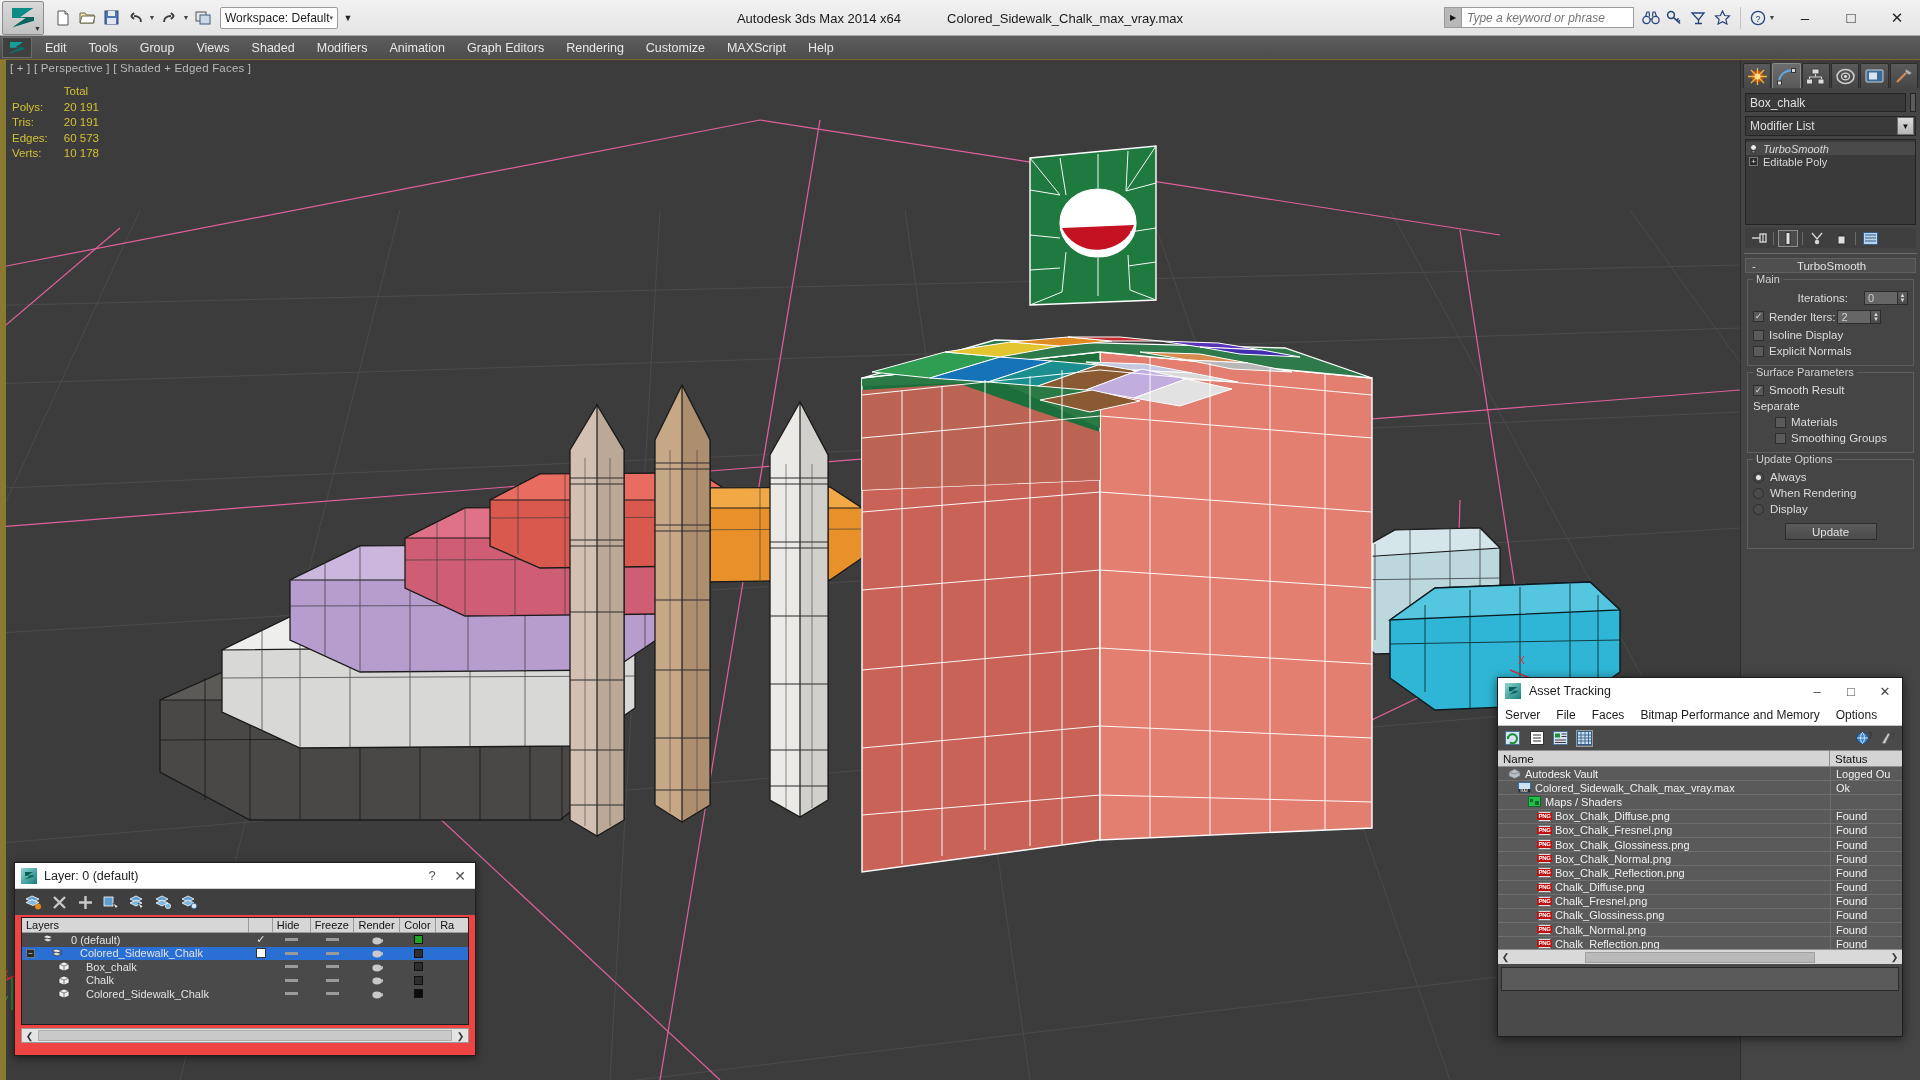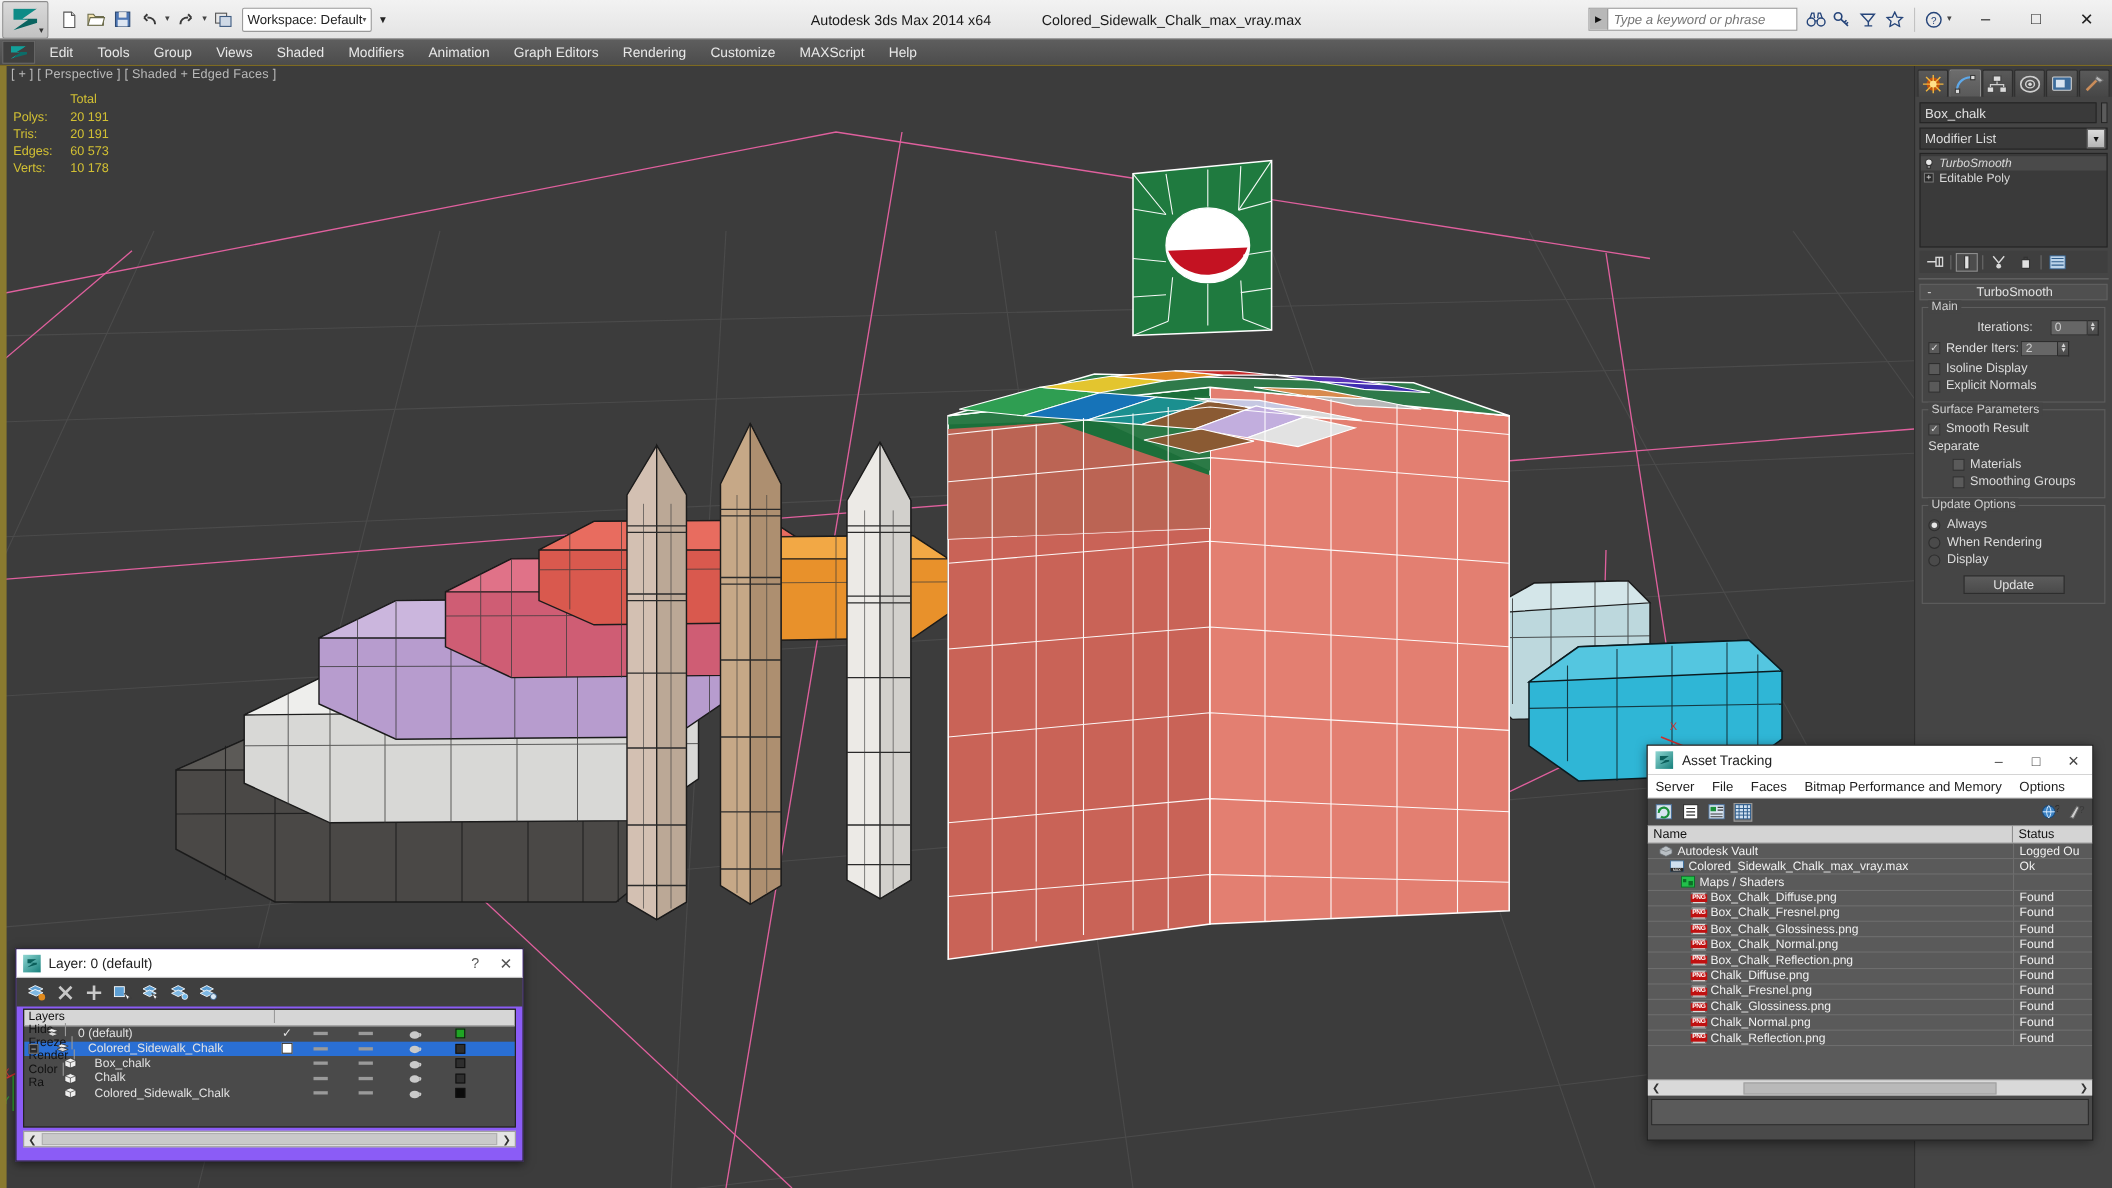--- a/index.html
+++ b/index.html
@@ -204,21 +204,21 @@
     background:linear-gradient(#5c5c5c,#4a4a4a);border:1px solid #2d2d2d;
     display:flex;align-items:center;justify-content:center;
     font-size:11.5px;color:#e2e2e2;
   }
   .chkline{display:flex;align-items:center;height:16px;font-size:11.5px;color:#dcdcdc;}
   .indent{margin-left:22px;}
 
   
   .layerdlg{
     position:absolute;left:14px;top:862px;width:462px;height:194px;
-    background:#8b5cf6;border:1px solid #1f1f1f;box-shadow:0 2px 8px rgba(0,0,0,.55);
+    background:#ef4444;border:1px solid #1f1f1f;box-shadow:0 2px 8px rgba(0,0,0,.55);
   }
   .ld-title{
     height:26px;background:#ffffff;display:flex;align-items:center;padding-left:6px;
     border-bottom:1px solid #d0d0d0;
   }
   .ld-title .ic{
     width:16px;height:16px;
     background:linear-gradient(135deg,#8fd6d2,#157f7b);
     display:flex;align-items:center;justify-content:center;margin-right:7px;
   }
@@ -226,21 +226,21 @@
     width:9px;height:8px;background:#0b5f5b;
     clip-path:polygon(0% 0%,100% 0%,38% 48%,100% 48%,100% 66%,0% 100%,62% 52%,0% 52%);
     display:block;
   }
   .ld-title .t{font-size:12.5px;color:#222;flex:1;}
   .ld-title .q{width:26px;text-align:center;font-size:13px;color:#555;}
   .ld-title .x{width:30px;text-align:center;font-size:14px;color:#555;}
   .ld-toolbar{height:26px;display:flex;align-items:center;gap:9px;padding-left:10px;background:#3f3f3f;}
   .ld-toolbar .ti{width:17px;height:17px;display:flex;align-items:center;justify-content:center;}
   .ld-grid{margin:2px 6px 0 6px;border:1px solid #1f1f1f;background:#4a4a4a;height:108px;overflow:hidden;}
-  .ld-head{display:flex;height:15px;background:#d6d6d6;border-bottom:1px solid #9a9a9a;flex-direction:column;}
+  .ld-head{display:flex;height:15px;background:#d6d6d6;border-bottom:1px solid #9a9a9a;}
   .ld-head div{
     font-size:11px;color:#111;border-right:1px solid #9a9a9a;
     display:flex;align-items:center;padding-left:4px;
   }
   .ld-row{display:flex;height:13.5px;align-items:center;font-size:11px;color:#e2e2e2;}
   .ld-row.sel{background:#2a6fd4;}
   .ld-row .c-name{display:flex;align-items:center;gap:16px;overflow:hidden;}
   .ld-row .c{display:flex;align-items:center;justify-content:center;height:13.5px;}
   .dash{width:13px;height:3px;background:#9a9a9a;}
   .swatch{width:9px;height:9px;border:1px solid #111;}
@@ -264,21 +264,21 @@
   .at-menu{height:22px;background:#fff;display:flex;align-items:center;padding-left:7px;gap:16px;border-bottom:1px solid #c3c3c3;}
   .at-menu span{font-size:12px;color:#1d1d1d;}
   .at-tools{height:24px;background:#4a4a4a;display:flex;align-items:center;padding:0 6px;gap:7px;}
   .at-tools .ti{width:17px;height:17px;display:flex;align-items:center;justify-content:center;}
   .at-tools .ti.sel{border:1px solid #9a9a9a;background:#6a6a6a;}
   .at-tools .sp{flex:1;}
   .at-head{display:flex;height:17px;background:#d4d4d4;border-top:1px solid #8e8e8e;border-bottom:1px solid #8e8e8e;}
   .at-head div{font-size:11.5px;color:#111;padding-left:5px;display:flex;align-items:center;}
   .at-head .h1{flex:1;border-right:1px solid #8e8e8e;}
   .at-head .h2{width:72px;}
-  .at-list{height:214px;background:#5a5a5a;overflow:hidden;}
+  .at-list{height:182px;background:#5a5a5a;overflow:hidden;}
   .at-row{display:flex;height:14.2px;align-items:center;border-bottom:1px solid #6e6e6e;}
   .at-row .n{flex:1;display:flex;align-items:center;gap:4px;font-size:11px;color:#f0f0f0;overflow:hidden;white-space:nowrap;}
   .at-row .s{width:72px;font-size:11px;color:#f0f0f0;padding-left:5px;border-left:1px solid #6e6e6e;height:14.2px;display:flex;align-items:center;}
   .pngic{
     width:13px;height:11px;background:#dcdcdc;border:1px solid #777;
     display:flex;align-items:center;justify-content:center;flex:none;
   }
   .pngic b{font-size:6px;color:#fff;background:#c01010;padding:0 1px;line-height:7px;letter-spacing:-.3px;}
   .at-hscroll{
     height:15px;background:#d9d9d9;border-top:1px solid #8e8e8e;

